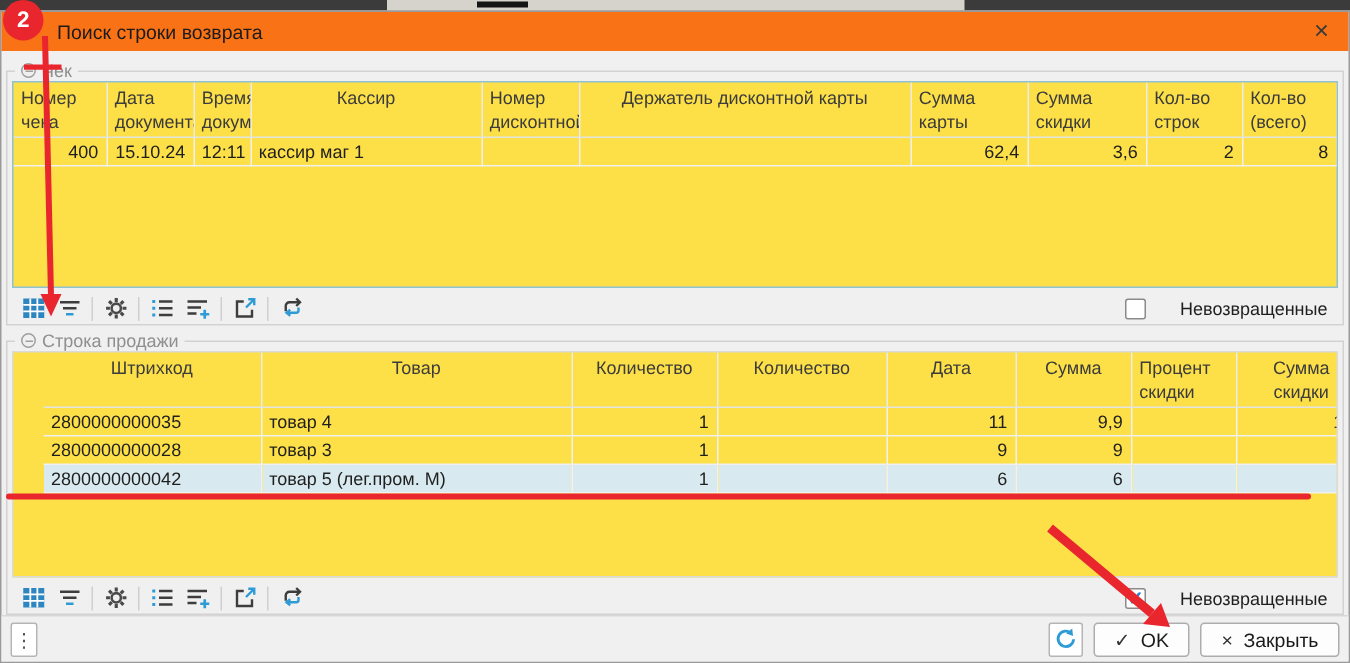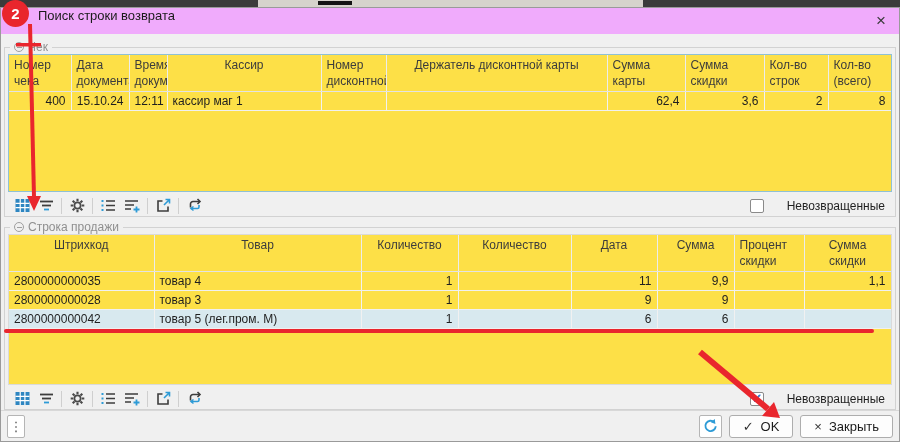--- a/index.html
+++ b/index.html
@@ -8,41 +8,41 @@
   body { position:relative; }
 
   
   .top-strip { position:absolute; top:0; left:0; width:900px; height:7px; background:#3b3b3b; }
   .top-strip .lite { position:absolute; left:258px; top:0; width:385px; height:7px; background:#d6d3cc; }
   .top-strip .dark-dash { position:absolute; left:318px; top:1px; width:34px; height:4px; background:#141414; }
 
   
   .dialog { position:absolute; top:7px; left:0; width:900px; height:435px;
             background:#f0f0f0; border:1px solid #9a9a9a; }
-  .title-bar { height:26px; background:#f0abfc; display:flex; align-items:flex-start;
+  .title-bar { height:26px; background:#f97316; display:flex; align-items:center;
                padding-left:37px; position:relative; }
   .title { font-size:13px; color:#1b1b1b; }
   .win-close { position:absolute; right:7px; top:2px; width:22px; height:22px; border:none;
                background:transparent; font-size:17px; color:#3a3a3a; cursor:pointer;
                display:flex; align-items:center; justify-content:center; font-family:"Liberation Sans",sans-serif; }
 
   
   .group { position:relative; margin:0 3px; border:1px solid #d2d2d2; background:#f0f0f0; }
   .group-1 { margin-top:13px; height:170px; }
   .group-2 { margin-top:10px; height:183px; }
   .group-label { position:absolute; top:-8px; left:5px; background:#f0f0f0; padding:0 4px;
                  font-size:12px; color:#8f8f8f; display:flex; align-items:center; gap:4px; z-index:2; }
   .minus-circle { width:10px; height:10px; border:1px solid #9f9f9f; border-radius:50%;
                   display:inline-flex; align-items:center; justify-content:center; }
   .minus-circle::after { content:""; width:5px; height:1px; background:#9f9f9f; }
 
   
   .table-wrap { margin:6px 3px 0 3px; background:#fde047; overflow:hidden; }
   .wrap-1 { height:138px; border:1px solid #8fc1d4; }
-  .wrap-2 { height:151px; border:1px solid #dadada; }
+  .wrap-2 { height:151px; border:1px solid #dadada;padding-left:20px; }
   table { width:100%; border-collapse:collapse; table-layout:fixed; font-size:12px; color:#1f1f1f; }
   th { font-weight:normal; color:#3c3c3c; text-align:left; vertical-align:top;
        padding:2px 5px; height:35px; white-space:pre-line; overflow:hidden; line-height:1.35;
        border-right:1px solid #ececec; border-bottom:1px solid #e3e3e3; }
   td { padding:1px 5px; height:19px; white-space:nowrap; overflow:hidden;
        border-right:1px solid #f1f1f1; border-bottom:1px solid #f0f0f0; }
   .ctr { text-align:center; }
   .num { text-align:right; }
   tr.selected td { background:#d8e9ef; }
   .focus-cell { box-shadow:inset 0 0 0 1px #4e9ab8; }

